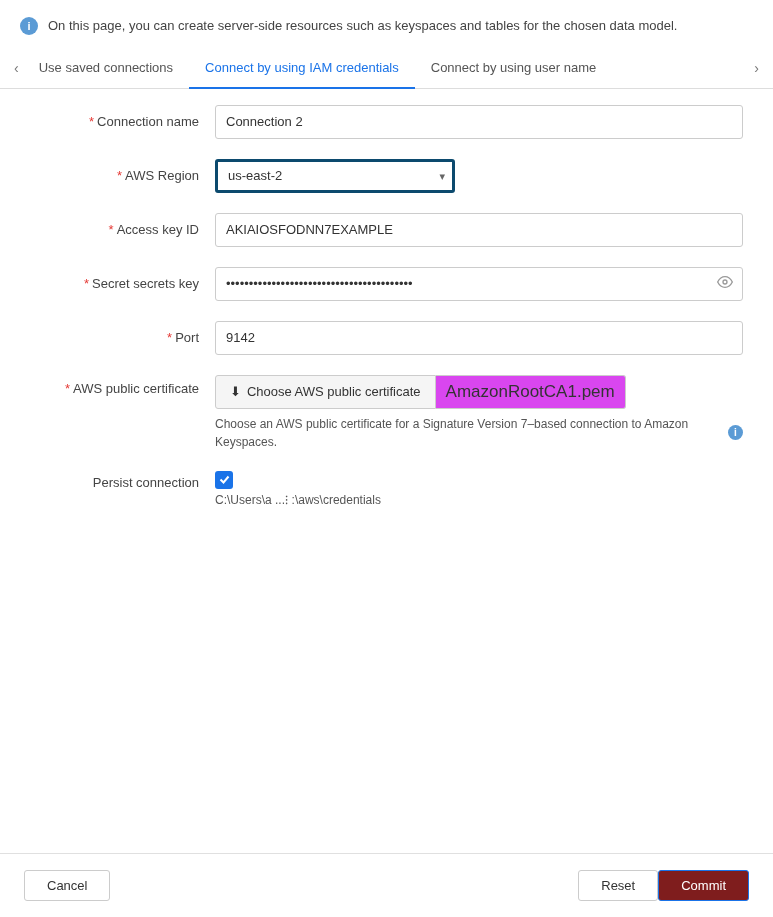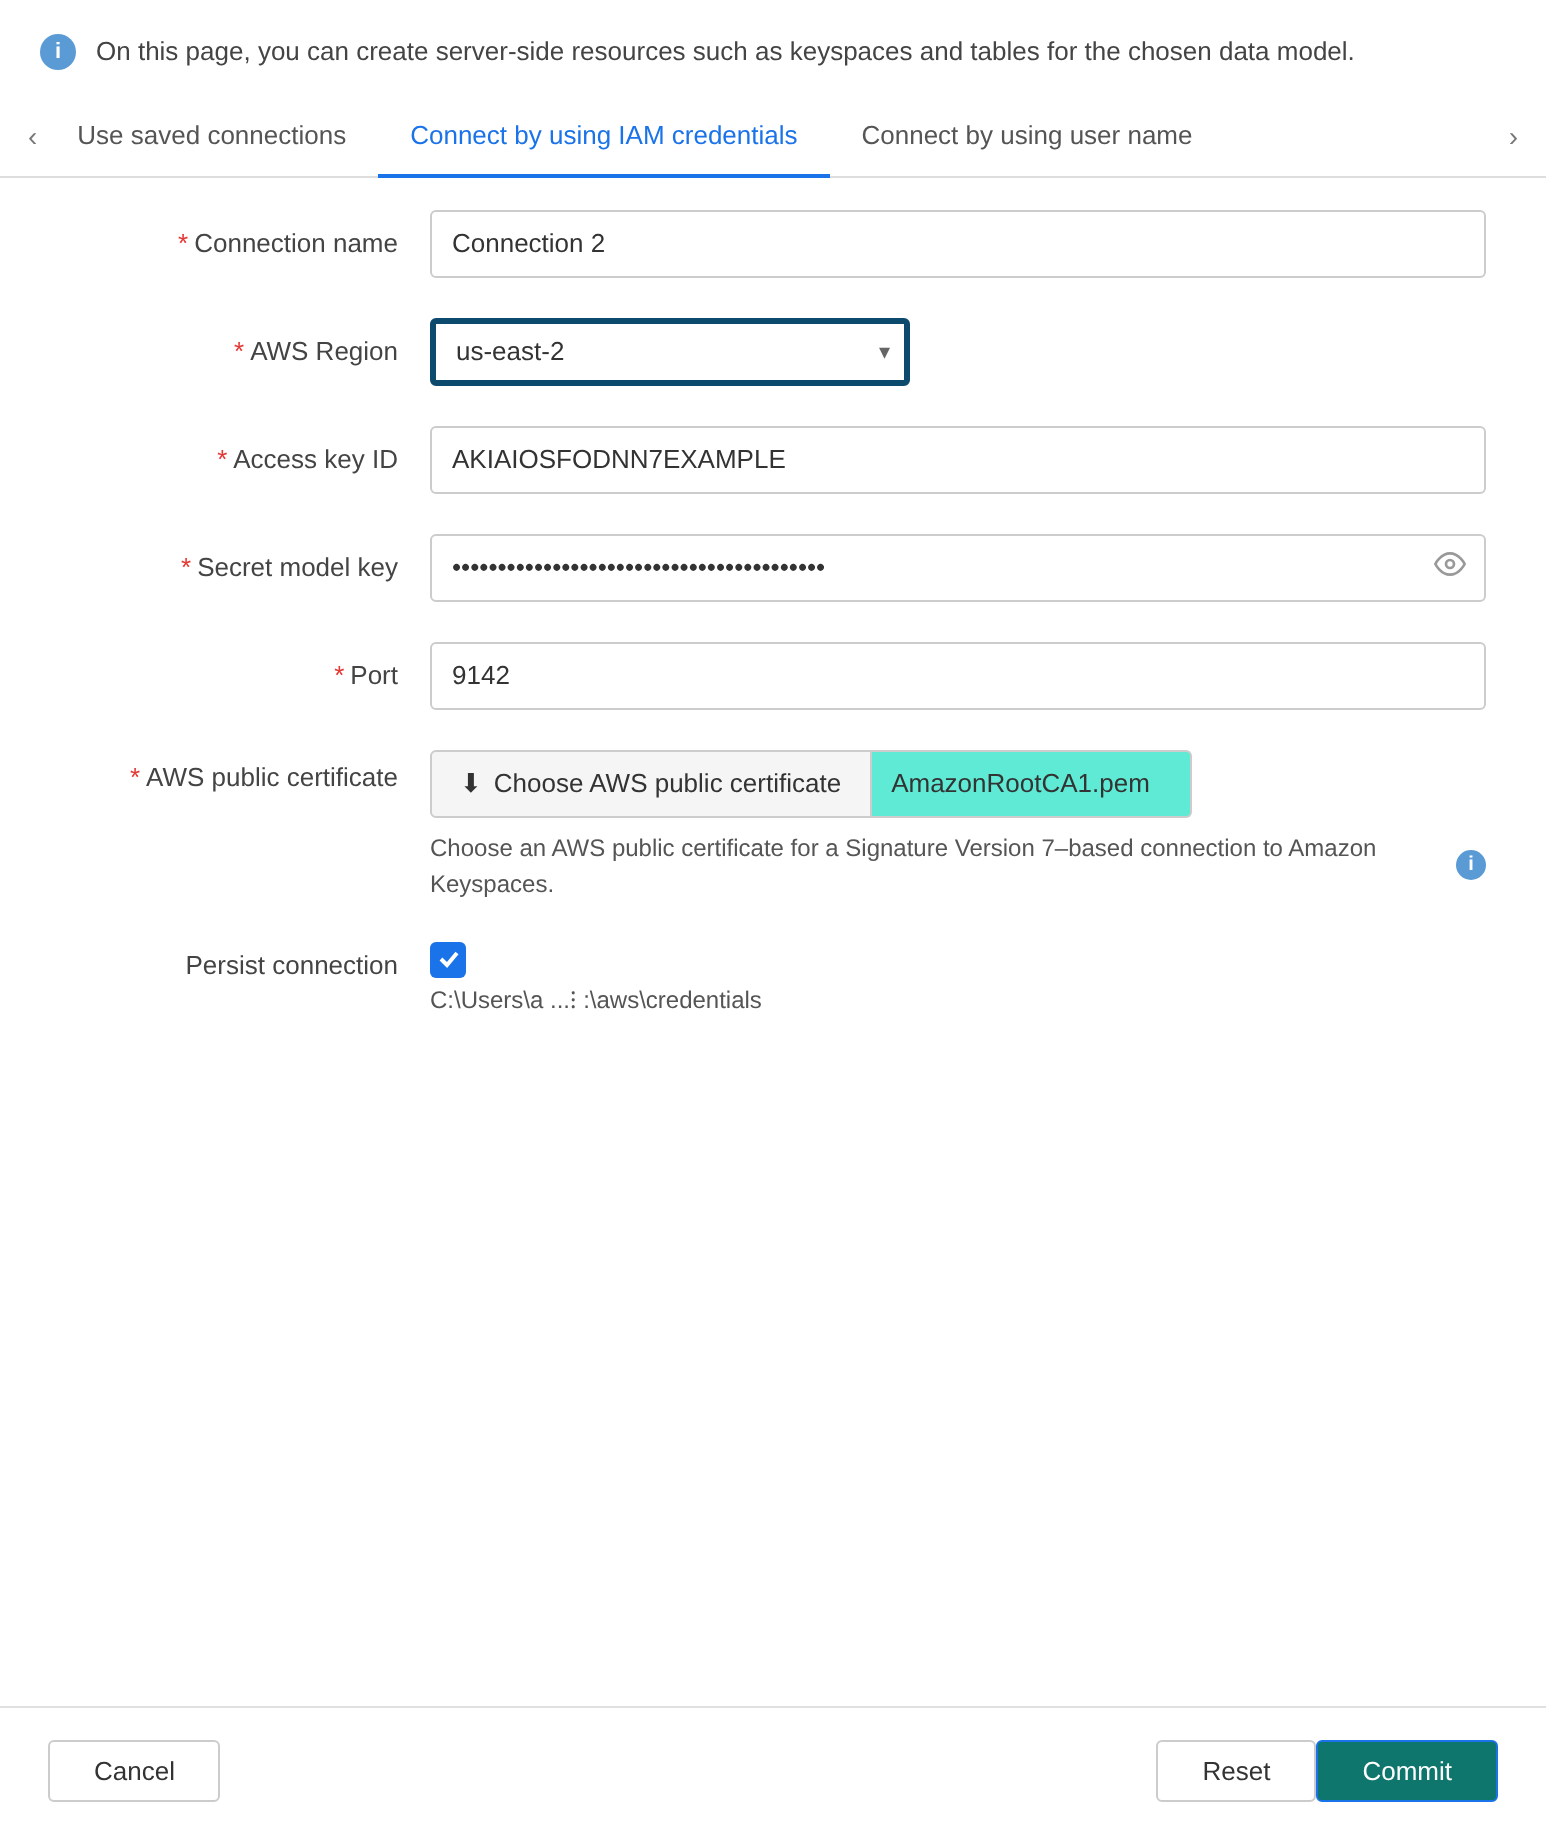--- a/index.html
+++ b/index.html
@@ -199,23 +199,23 @@
       white-space: nowrap;
     }
     .cert-filename {
       height: 34px;
       border: 1px solid #ccc;
       border-left: none;
       border-radius: 0 3px 3px 0;
       padding: 0 10px;
       display: flex;
       align-items: center;
-      font-size: 13px;
-      color: #333;
-      background: #5eead4;
+      font-size: 17px;
+      color: #333;
+      background: #d946ef;
       min-width: 160px;
     }
     .cert-help {
       font-size: 12px;
       color: #555;
       margin-top: 6px;
       line-height: 1.5;
       display: flex;
       align-items: center;
       gap: 6px;
@@ -285,21 +285,21 @@
       padding: 0 22px;
       border-radius: 3px;
       font-size: 13px;
       font-weight: 500;
       cursor: pointer;
       border: 1px solid #ccc;
       background: #fff;
       color: #333;
     }
     .btn-primary {
-      background: #0f766e;
+      background: #7f1d1d;
       color: #fff;
       border-color: #1a73e8;
     }
     .footer-right {
       display: flex;
     }
   </style>
 </head>
 <body>
 
@@ -347,21 +347,21 @@
 
     <div class="form-row">
       <div class="form-label">
         <span class="required">*</span><span>Access key ID</span>
       </div>
       <input class="form-control" type="text" value="AKIAIOSFODNN7EXAMPLE" style="">
     </div>
 
     <div class="form-row">
       <div class="form-label">
-        <span class="required">*</span><span>Secret model key</span>
+        <span class="required">*</span><span>Secret secrets key</span>
       </div>
       <div class="password-wrapper">
         <input class="password-input" type="password" value="secretaccesskey1234567890abcdefghijklmnop" style="">
         <span class="eye-icon">
           <svg width="16" height="16" viewBox="0 0 24 24" fill="none" stroke="#999" stroke-width="2">
             <path d="M1 12s4-8 11-8 11 8 11 8-4 8-11 8-11-8-11-8z"></path>
             <circle cx="12" cy="12" r="3"></circle>
           </svg>
         </span>
       </div>

